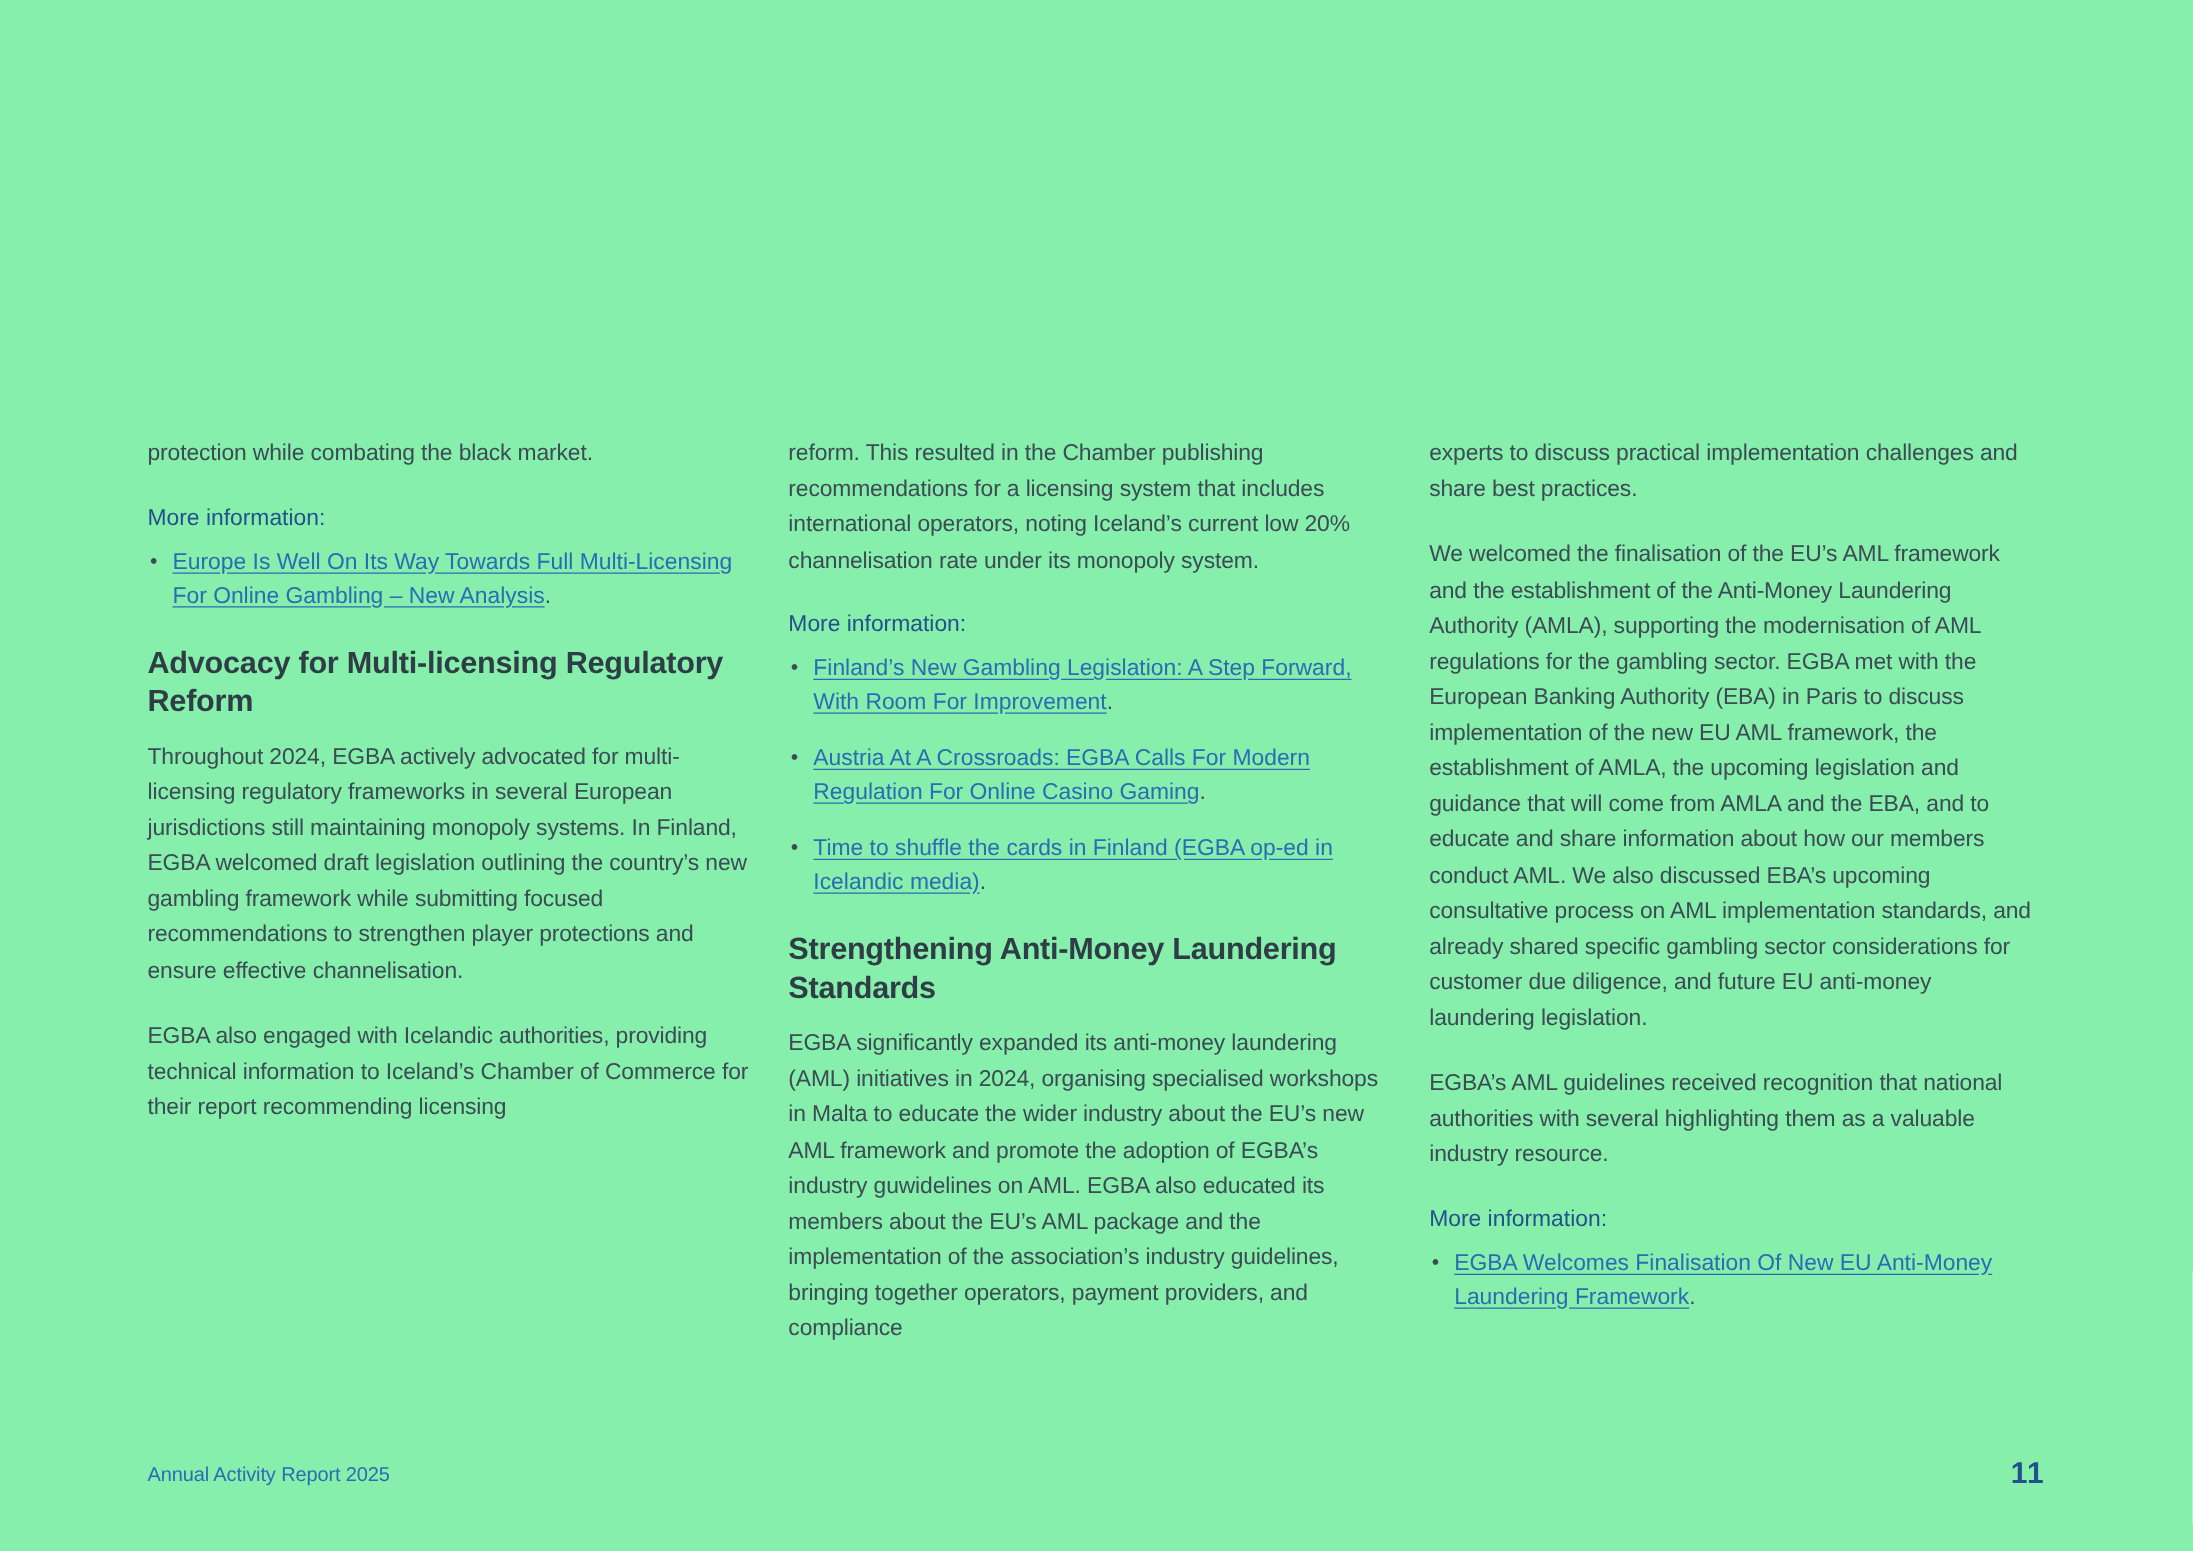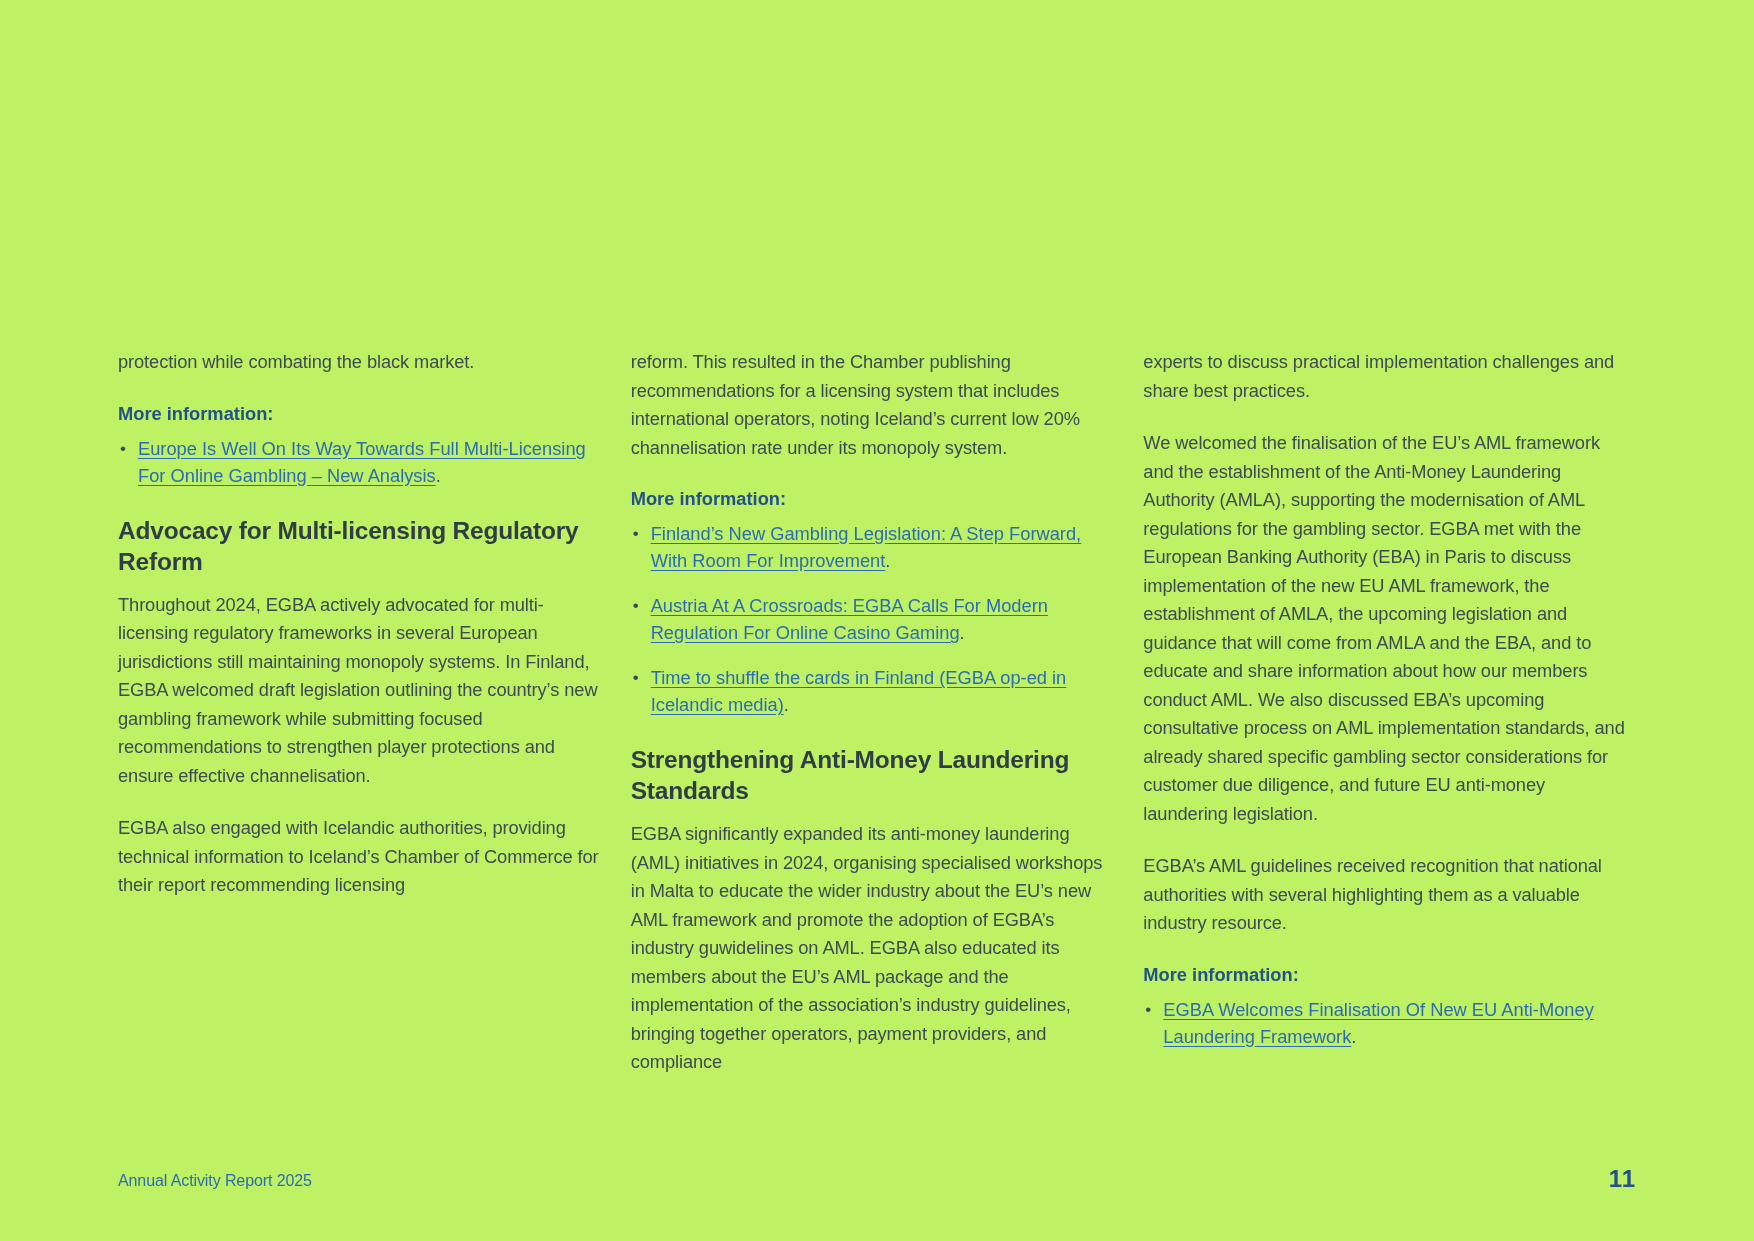--- a/index.html
+++ b/index.html
@@ -13,21 +13,21 @@
     position: relative;
     font-family: "Liberation Sans", sans-serif;
     color: #3b4a52;
     overflow: hidden;
   }
   .page {
     position: absolute;
     left: 0; top: 0;
     width: 1754px;
     height: 1241px;
-    background: #bef264;
+    background: #86efac;
   }
   .columns {
     position: absolute;
     left: 118px;
     top: 348px;
     width: 1520px;
     display: flex;
     gap: 0;
   }
   .col {
@@ -49,21 +49,21 @@
     font-size: 24.5px;
     line-height: 31px;
     font-weight: bold;
     color: #2f3d46;
     letter-spacing: -0.2px;
   }
   .more-info {
     margin: 0 0 8px 0;
     font-size: 18.3px;
     line-height: 26px;
-    font-weight: bold;
+    font-weight: normal;
     color: #23518c;
   }
   ul.links {
     list-style: none;
     margin: 0 0 16px 0;
     padding: 0;
   }
   ul.links li {
     position: relative;
     padding-left: 20px;

